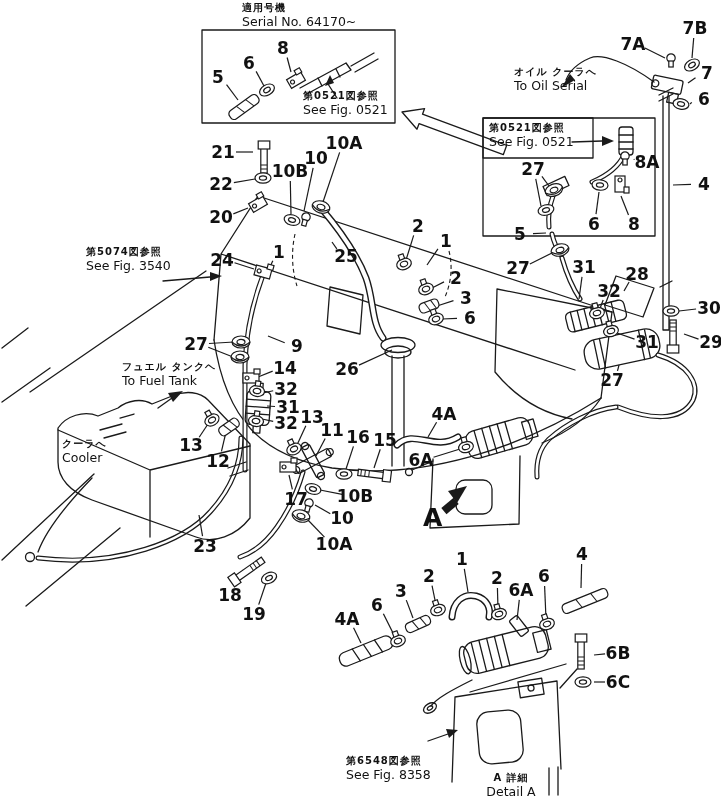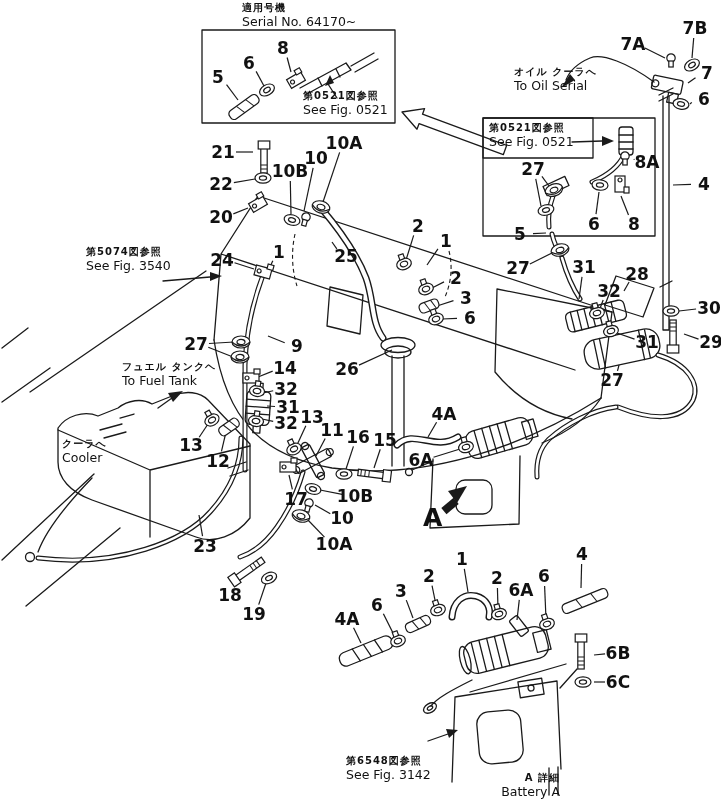--- a/index.html
+++ b/index.html
@@ -9,21 +9,21 @@
   .ln{stroke:#1a1a1a;stroke-width:1.3;fill:none;stroke-linecap:round;stroke-linejoin:round;}
   .t1o{stroke:#1a1a1a;stroke-width:7;fill:none;stroke-linecap:round;}
   .t1i{stroke:#ffffff;stroke-width:4.2;fill:none;stroke-linecap:round;}
   .t2o{stroke:#1a1a1a;stroke-width:5;fill:none;stroke-linecap:round;}
   .t2i{stroke:#ffffff;stroke-width:2.6;fill:none;stroke-linecap:round;}
   .dash{stroke:#1a1a1a;stroke-width:1.1;fill:none;stroke-dasharray:4 3;}
   .callout{font:bold 17px "DejaVu Sans",sans-serif;fill:#111;}
   .ann{position:absolute;line-height:1.2;white-space:nowrap;color:#111;}
   .jp{font-size:10px;font-weight:bold;letter-spacing:1px;}
   .en{font-size:12.5px;}
-  .center{text-align:right;}
+  .center{text-align:center;}
   .viewa{position:absolute;font-size:25px;font-weight:bold;}
 </style>
 </head>
 <body>
 
 <div id="stage">
 
 <svg width="721" height="799" viewBox="0 0 721 799">
   <g>
 
@@ -610,23 +610,23 @@
   <div class="en">To Fuel Tank</div>
 </div>
 
 <div class="ann" style="left:62px;top:438px;">
   <div class="jp">クーラへ</div>
   <div class="en">Cooler</div>
 </div>
 
 <div class="ann" style="left:346px;top:727px;margin-top:28px;">
   <div class="jp">第6548図参照</div>
-  <div class="en">See Fig. 3142</div>
+  <div class="en">See Fig. 8358</div>
 </div>
 
 <div class="ann center" style="left:462px;top:772px;width:98px;">
   <div class="jp">A 詳細</div>
-  <div class="en">Battery A</div>
+  <div class="en">Detail A</div>
 </div>
 
 <div class="viewa" style="left:423px;top:503px;">A</div>
 
 </div>
 
 </body></html>

